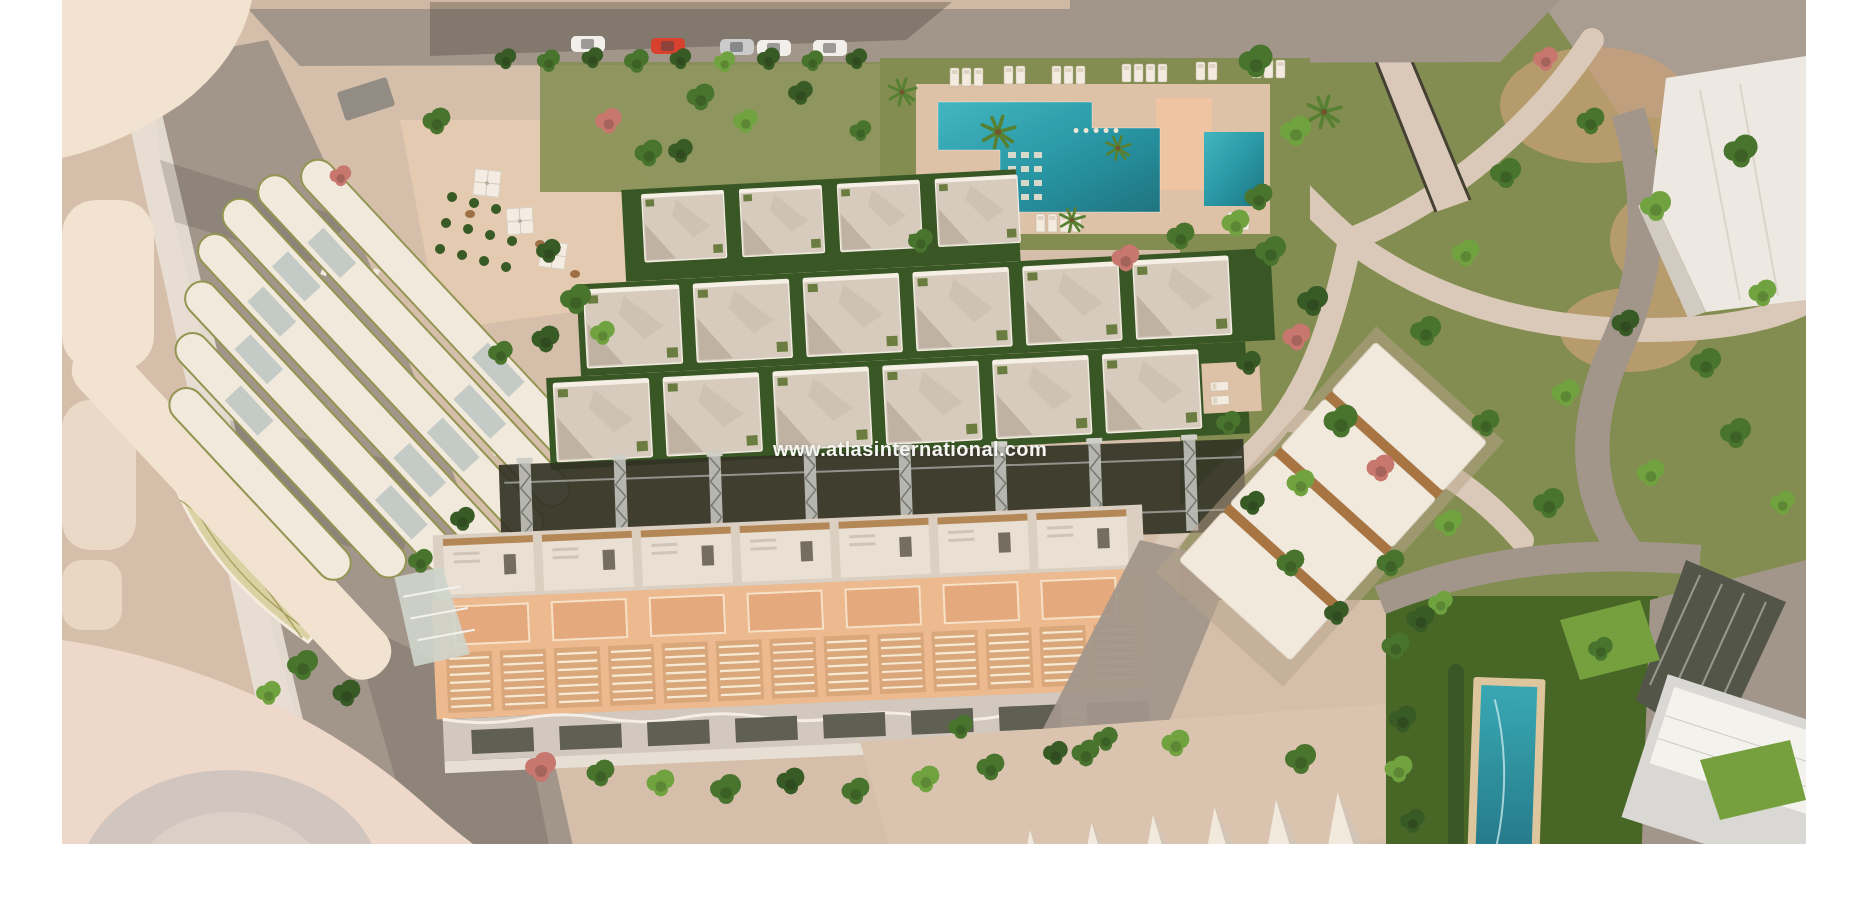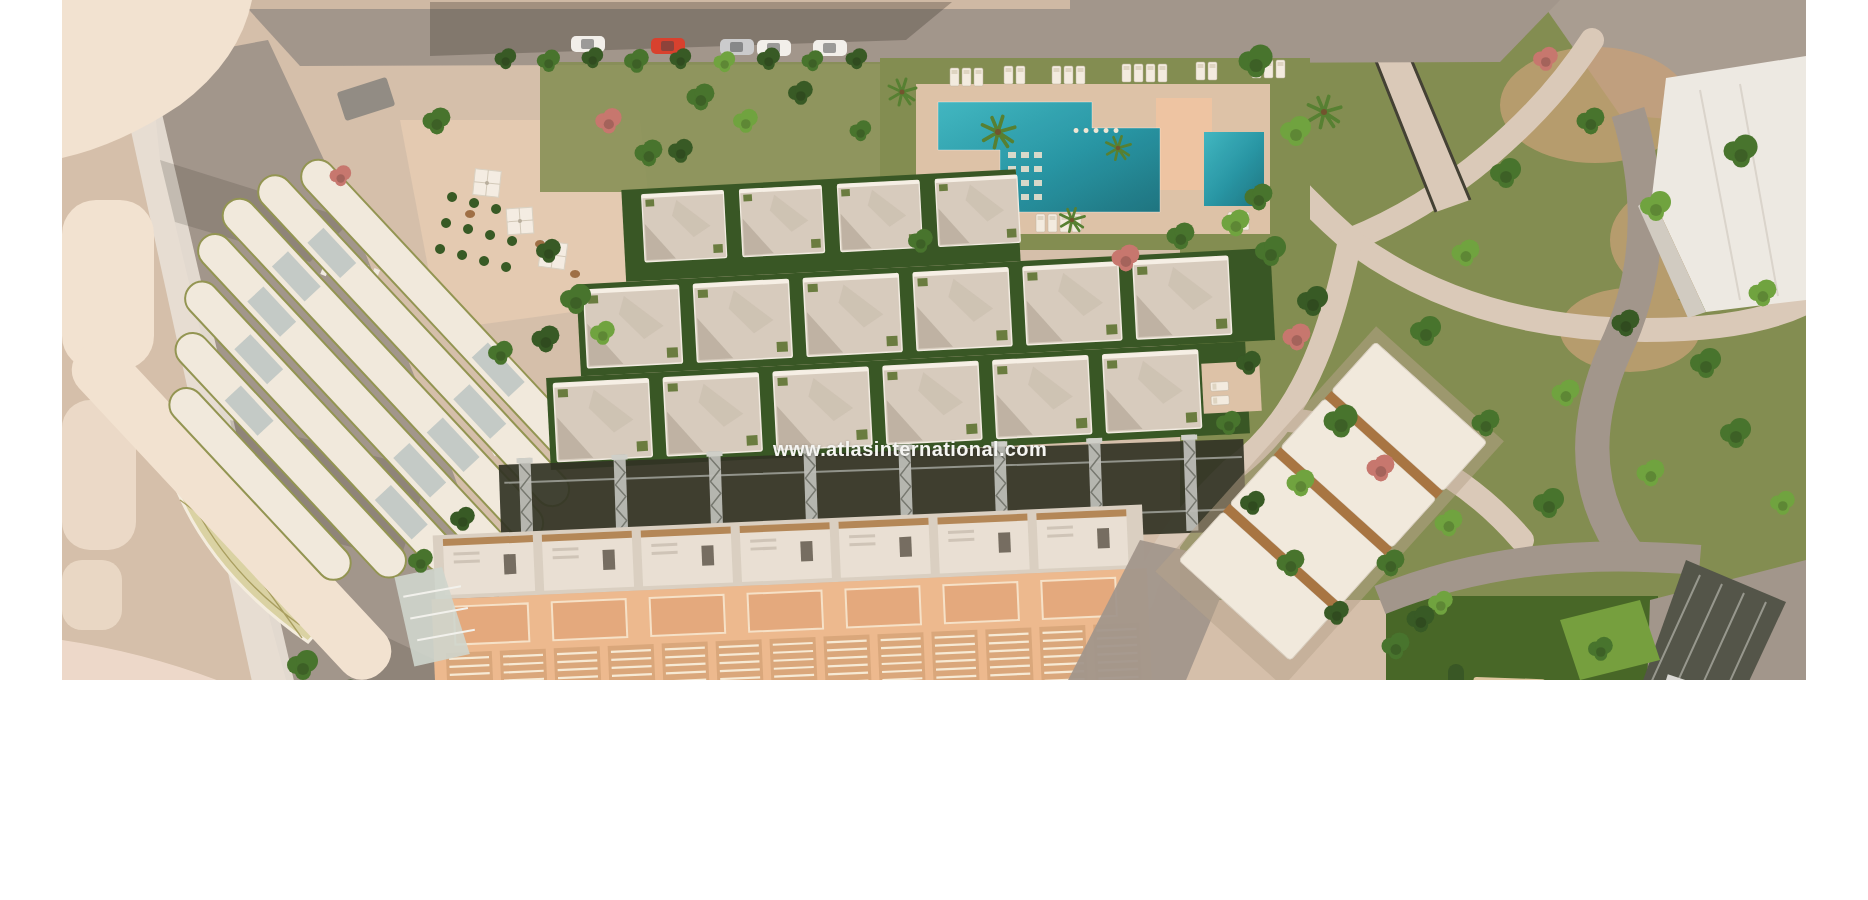--- a/index.html
+++ b/index.html
@@ -1,16 +1,16 @@
 <!DOCTYPE html>
 <html style="--frame-white: #ffffff; --ground: #d3bfac; --road: #9e948c; --road-top: #a59b92; --sidewalk: #e8e2da; --plaza: #eddacd; --path: #d9cabb; --dirt: #c69f77; --lawn: #7d8b4e; --lawn-dark: #3f6322; --hedge: #2f5220; --tree: #3f7029; --tree-light: #69a23c; --tree-dark: #2e5520; --tree-red: #c4736d; --palm: #4e7d2e; --pool: #23a0b0; --pool-deep: #14707f; --deck: #dcc2a9; --deck-peach: #eec5a4; --roof-white: #f1ebe1; --roof-gray: #d5ccc0; --roof-shadow: #b3a99c; --cream: #f2e4d4; --strip-olive: #8e9350; --orange: #ecb98f; --louvre: #d8a67b; --facade: #d0c9c0; --glass: #585b50; --canopy-yellow: #d9d3a5; --steel: #b9bdb9; --truss-dark: #272b20; --car-white: #f2f2f0; --car-red: #d63a2a; --car-silver: #c9ccd0; --watermark: #f5f5f2;"><head>
 <meta charset="utf-8">
 <style>
   html,body{margin:0;padding:0;background:#fff;}
-  #stage{position:relative;width:1868px;height:680px;background:var(--frame-white,#fff);overflow:hidden;
+  #stage{position:relative;width:1868px;height:844px;background:var(--frame-white,#fff);overflow:hidden;
          font-family:"Liberation Sans",sans-serif;}
   #stage svg{position:absolute;left:0;top:0;}
   .watermark{position:absolute;left:773px;top:438px;font-size:20px;font-weight:600;letter-spacing:.4px;
              color:var(--watermark,#f5f5f2);text-shadow:0 1px 3px rgba(40,40,30,.45);white-space:nowrap;}
 </style>
 </head>
 <body>
 
 <div id="stage">
 <svg width="1868" height="900" viewBox="0 0 1868 900">

